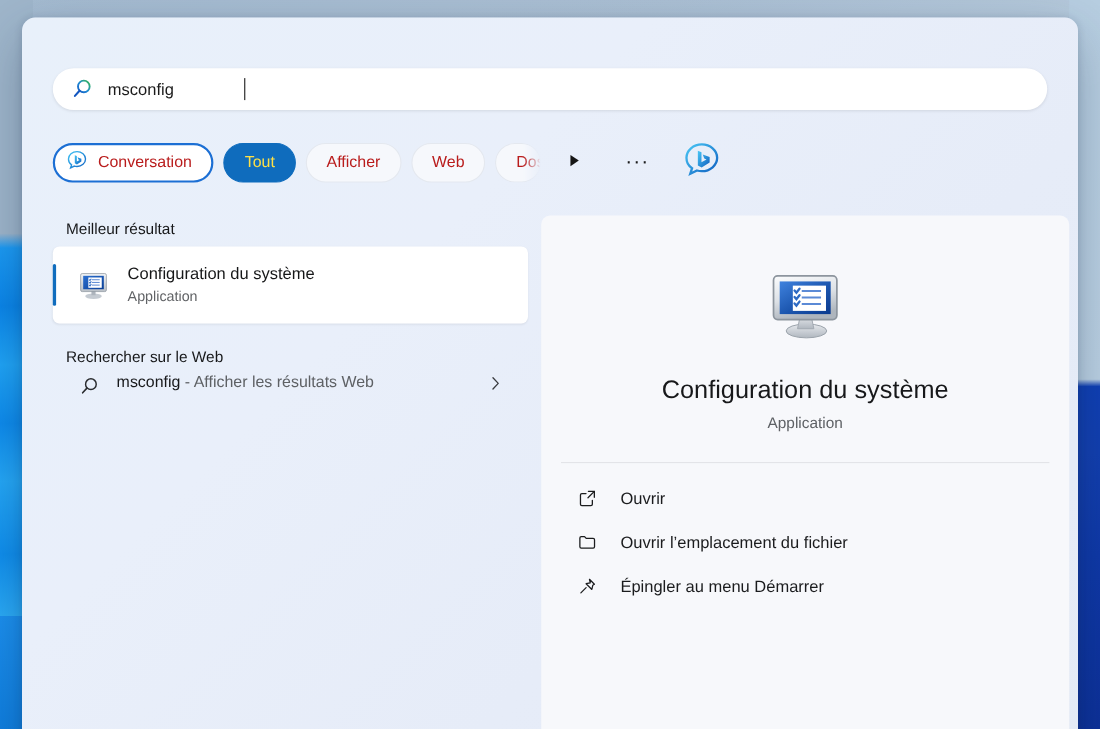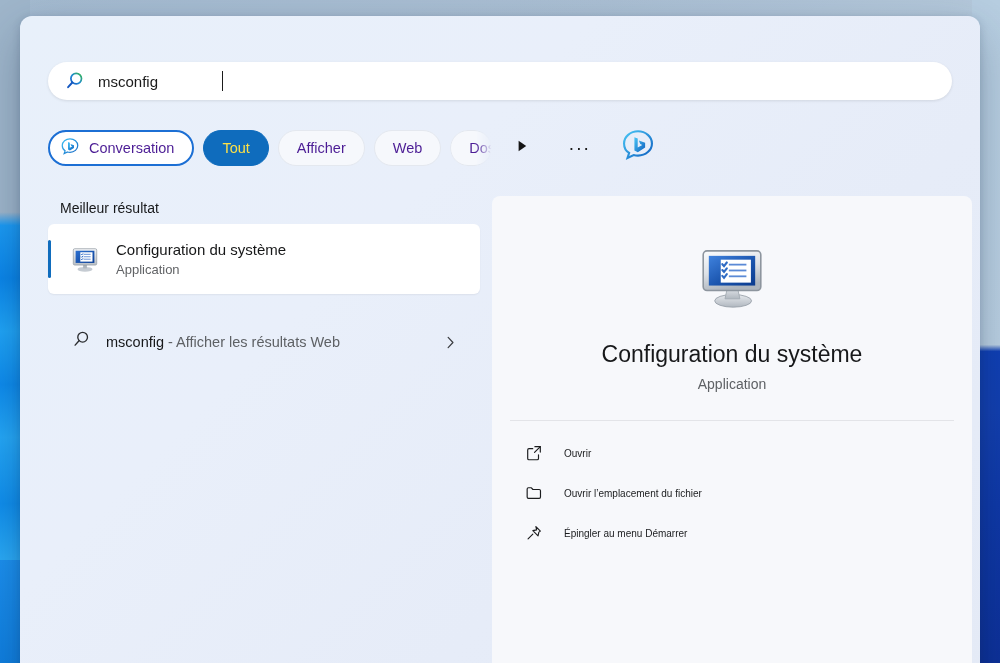--- a/index.html
+++ b/index.html
@@ -114,21 +114,21 @@
     align-items: center;
     gap: 9px;
   }
   .chip {
     height: 36px;
     border-radius: 18px;
     display: flex;
     align-items: center;
     padding: 0 18px;
     font-size: 14.5px;
-    color: #4c1d95;
+    color: #b91c1c;
     background: #f6f8fc;
     border: 1px solid #e4e8ef;
     white-space: nowrap;
     box-sizing: border-box;
     flex: none;
   }
   .chip.conversation {
     background: #ffffff;
     border: 2px solid #1c6fd4;
     padding: 0 18px 0 10px;
@@ -207,21 +207,21 @@
   }
   #best-result-item .texts { margin-left: 14px; }
   .bi-title { font-size: 15px; color: #161718; line-height: 19px; }
   .bi-sub   { font-size: 13px; color: #616366; line-height: 18px; margin-top: 2px; }
 
   #web-search-item {
     margin: 8px 12px 0 28px;
     height: 48px;
     border-radius: 6px;
     display: flex;
-    align-items: flex-end;
+    align-items: flex-start;
     position: relative;
   }
   #web-search-item .mag {
     width: 22px; height: 22px;
     margin-left: 22px;
     display: flex; align-items: center; justify-content: center;
   }
   #web-search-item .label {
     margin-left: 14px;
     font-size: 14.5px;
@@ -276,21 +276,21 @@
     padding-left: 22px;
     border-radius: 5px;
     margin: 0 10px;
   }
   .action-item .act-icon {
     width: 20px; height: 20px;
     display: flex; align-items: center; justify-content: center;
   }
   .action-item .act-label {
     margin-left: 20px;
-    font-size: 10px;
+    font-size: 15px;
     color: #1b1c1e;
   }
 </style>
 </head>
 <body>
 
 <div id="desktop">
   <div class="wp-band"></div>
   <div class="wp-left"></div>
   <div class="wp-left-dark"></div>
@@ -415,20 +415,21 @@
             <path d="M11.8 16.0l.8.9 1.3-1.7"></path>
           </g>
         </svg>
       </div>
       <div class="texts">
         <div class="bi-title">Configuration du système</div>
         <div class="bi-sub">Application</div>
       </div>
     </div>
 
+    <div class="section-head">Rechercher sur le Web</div>
 
     <div id="web-search-item">
       <span class="mag">
         <svg width="19" height="19" viewBox="0 0 20 20">
           <circle cx="11.2" cy="7.6" r="5.1" fill="none" stroke="#2a2c2f" stroke-width="1.4"></circle>
           <line x1="7.4" y1="11.4" x2="3.3" y2="15.9" stroke="#2a2c2f" stroke-width="1.5" stroke-linecap="round"></line>
         </svg>
       </span>
       <span class="label">
         <span>msconfig</span><span class="muted"> - Afficher les résultats Web</span>

